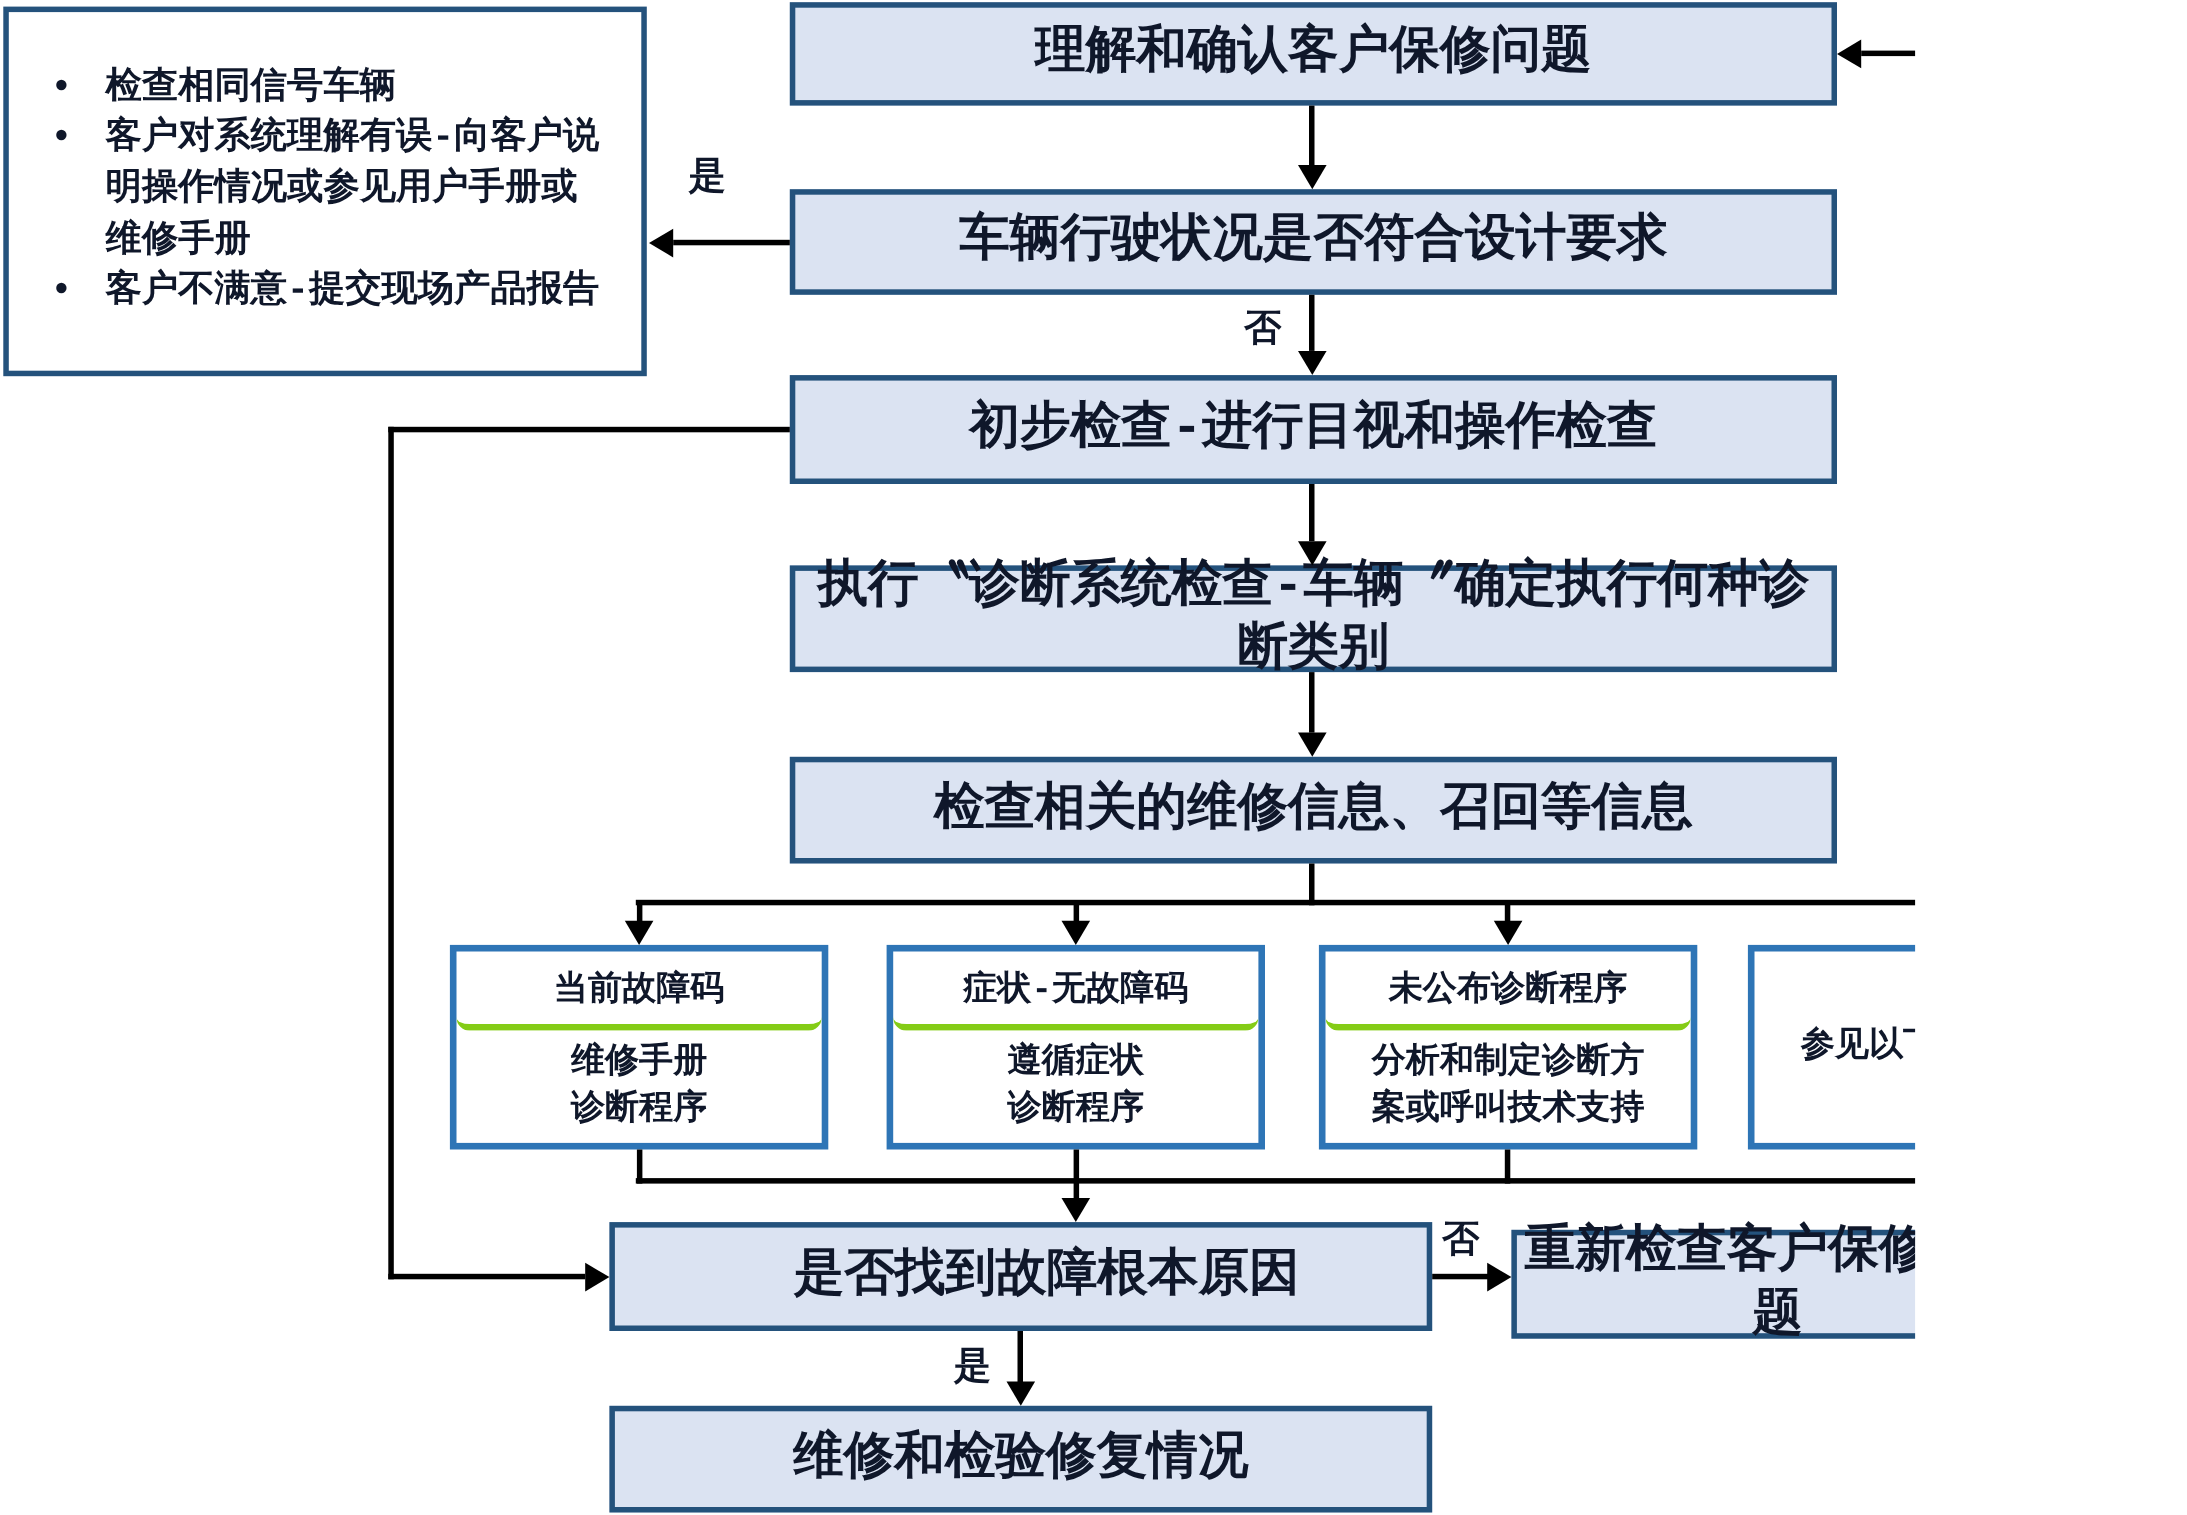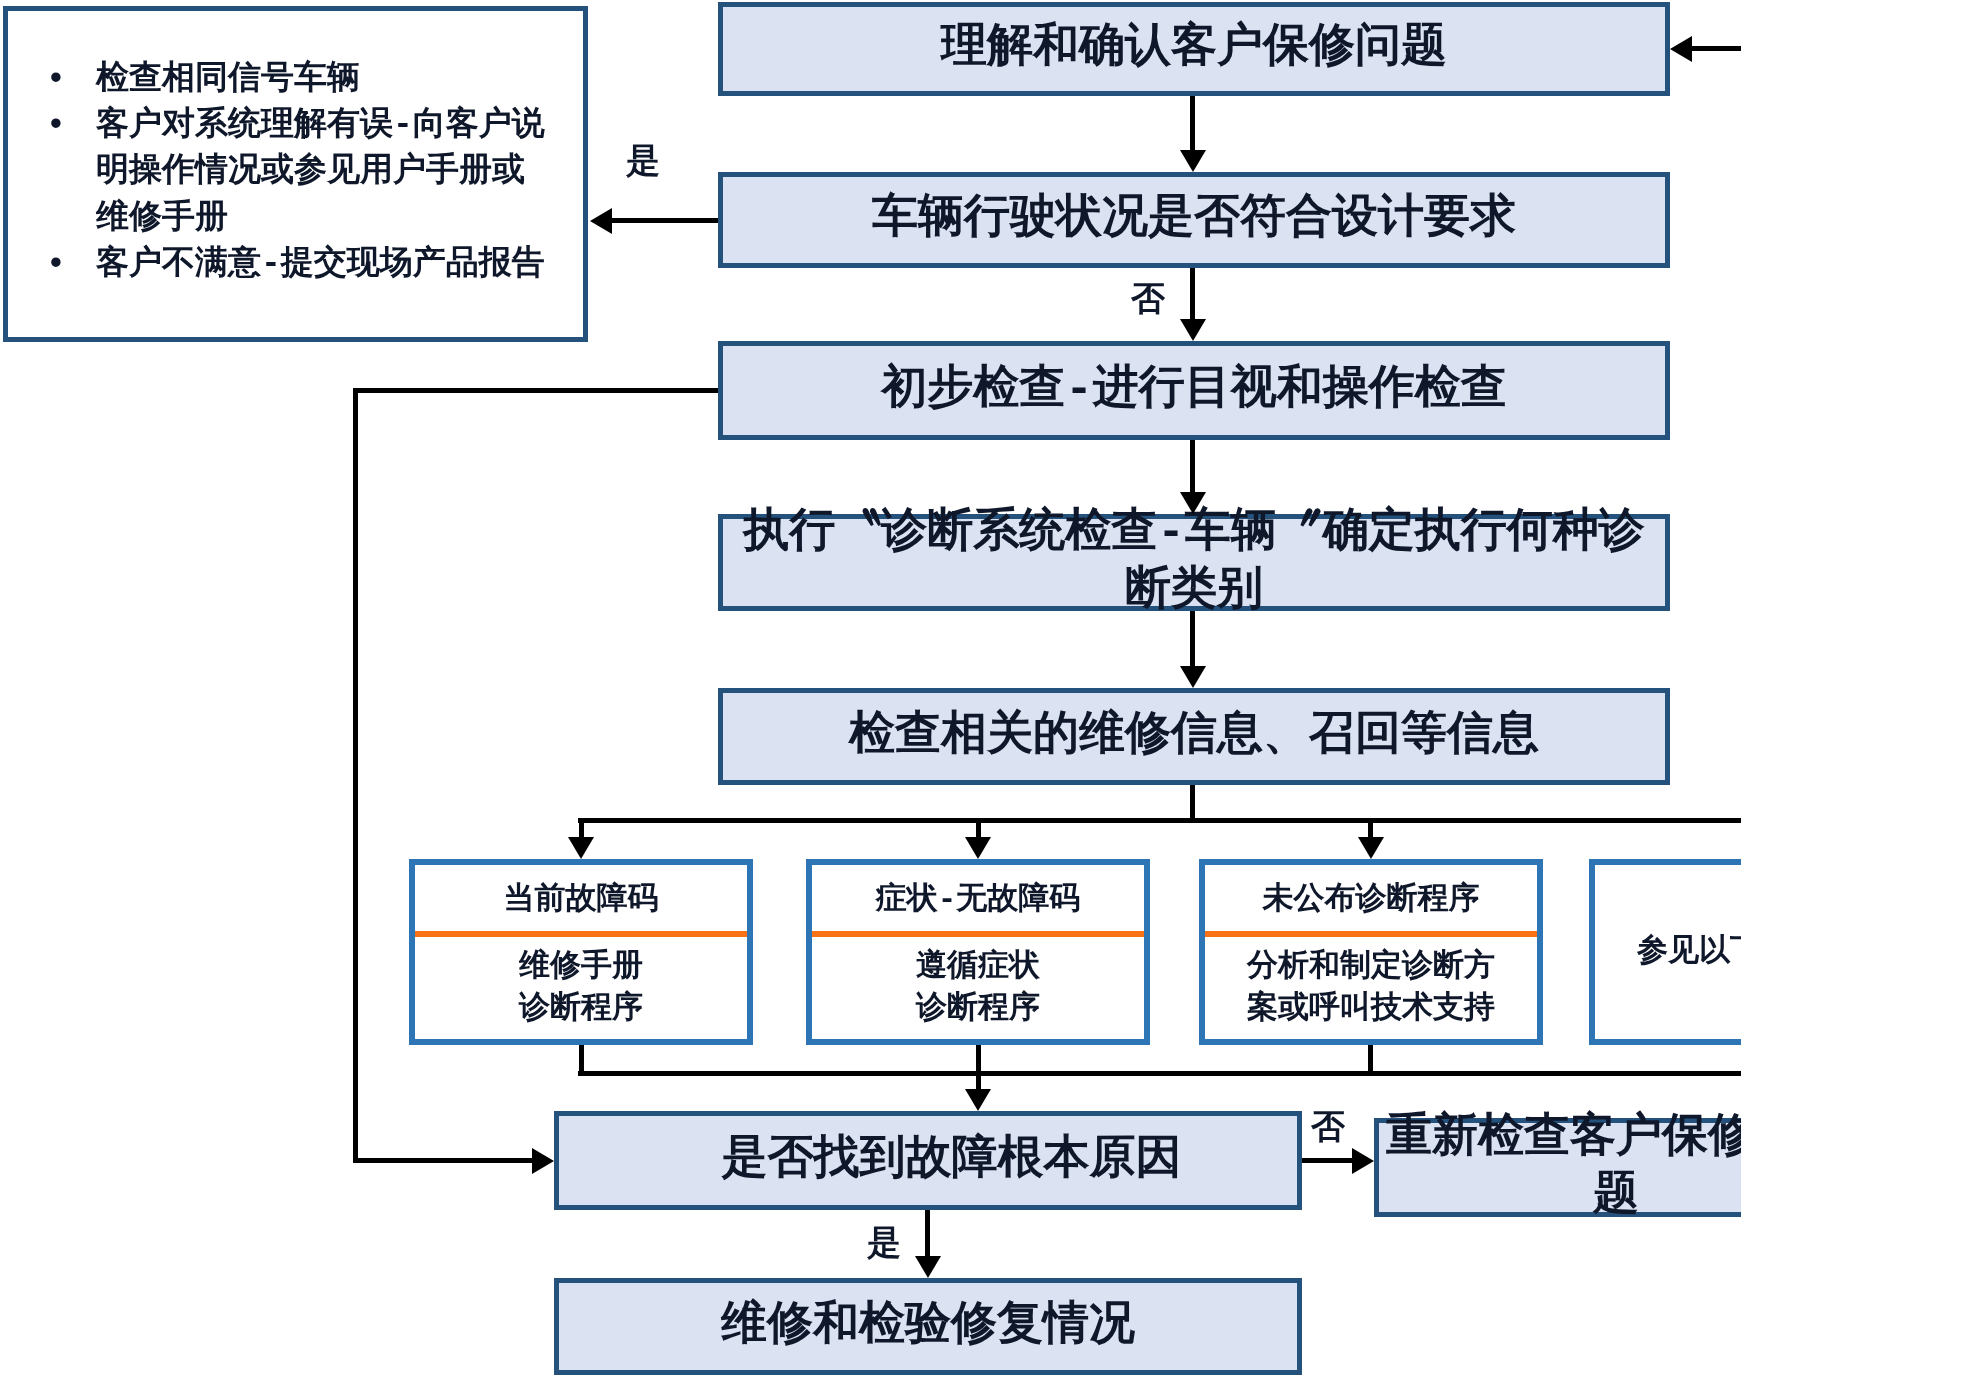--- a/index.html
+++ b/index.html
@@ -52,24 +52,25 @@
   .box-branch{
     position:absolute;
     box-sizing:border-box;
     background:#fff;
     border:6px solid #2e75b6;
     display:flex;flex-direction:column;
   }
   .branch-header{
     box-sizing:border-box;
     height:72px;
-    border-bottom:6px solid #f97316;
+    border-bottom:6px solid #84cc16;
     display:flex;align-items:center;justify-content:center;
     text-align:center;
     font-size:31px;
+    border-radius:12px;
   }
   .branch-header.small{font-size:28px;}
   .branch-body{
     flex:1;
     display:flex;align-items:center;justify-content:center;
     text-align:center;
     font-size:31px;
     line-height:1.35;
     white-space:pre-line;
   }

